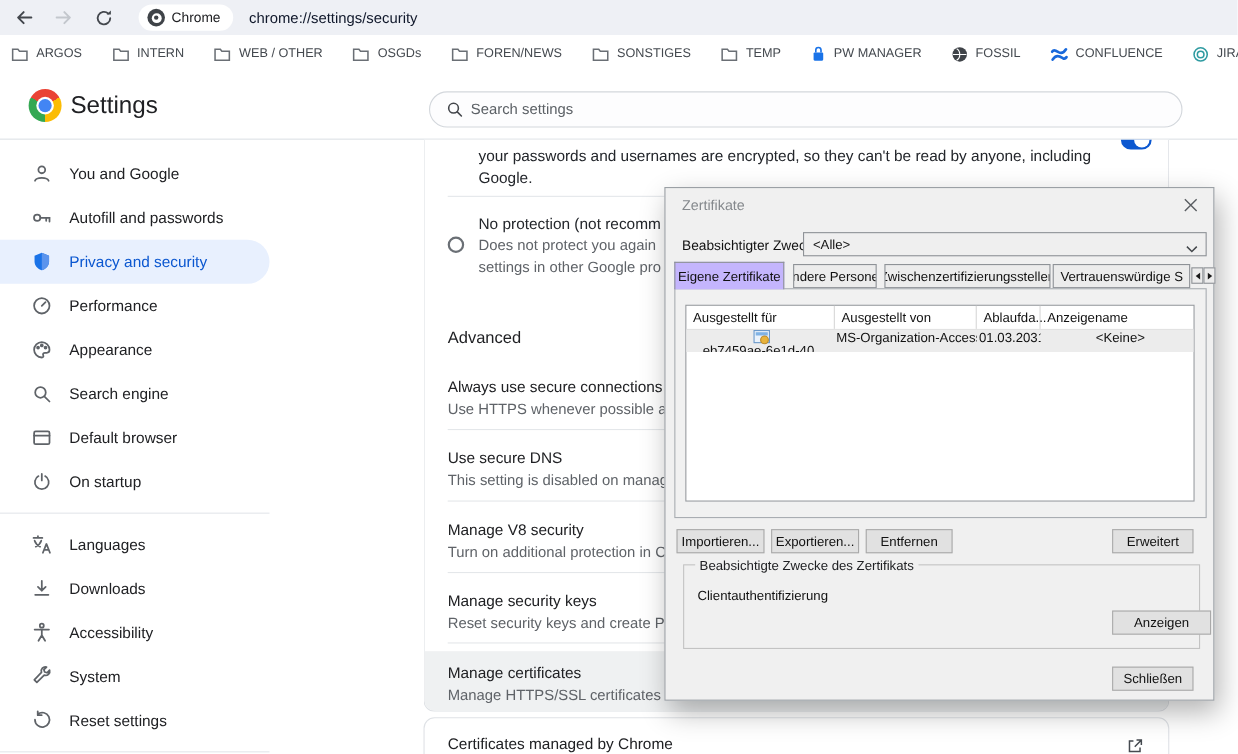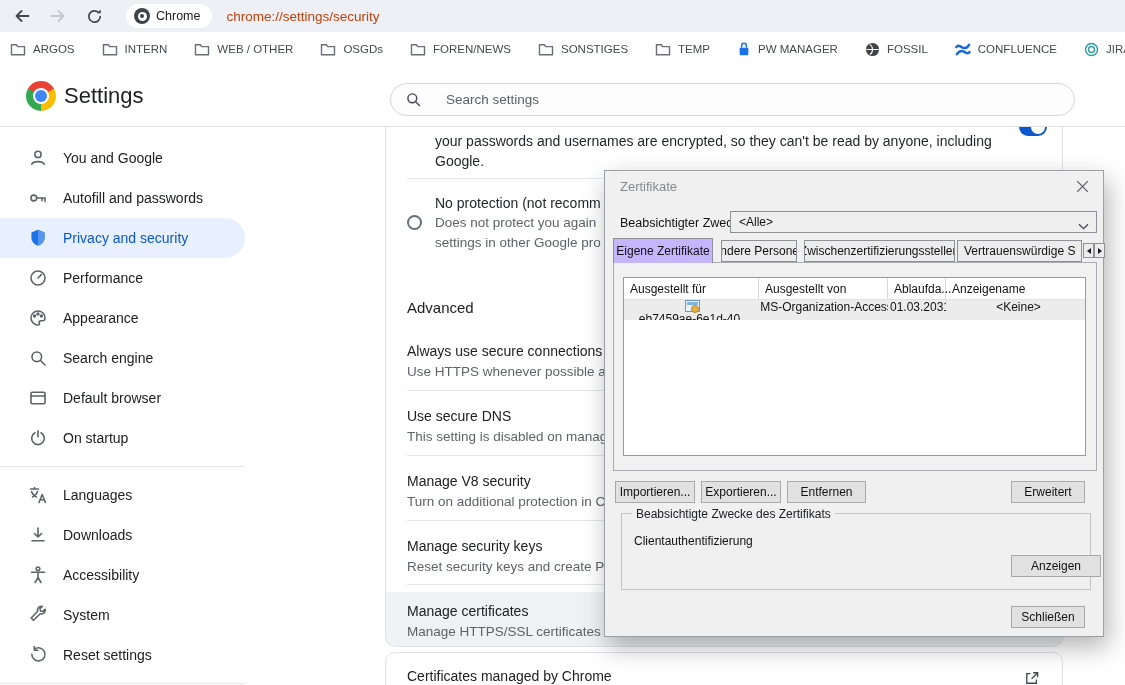--- a/index.html
+++ b/index.html
@@ -8,35 +8,35 @@
   .stage { position:absolute; inset:0; width:1125px; height:685px; }
 
   
   .toolbar { position:absolute; left:0; top:0; width:1125px; height:32px; background:#eef0f5; display:flex; align-items:center; }
   .navbtn { width:28px; height:28px; display:flex; align-items:center; justify-content:center; margin-left:8px; border-radius:50%; }
   .chip { margin-left:18px; height:24px; background:#fff; border-radius:12px; display:flex; align-items:center; gap:6px; padding:0 12px 0 8px; }
   .chip-logo { width:16px; height:16px; border-radius:50%; background:#3f4348; position:relative; }
   .chip-logo::before { content:""; position:absolute; inset:3.5px; border-radius:50%; background:#fff; }
   .chip-logo::after { content:""; position:absolute; inset:6px; border-radius:50%; background:#3f4348; }
   .chip-label { font-size:12.5px; color:#202124; }
-  .url { margin-left:14px; font-size:13.5px; color:#c2410c; }
+  .url { margin-left:14px; font-size:13.5px; color:#0f172a; }
 
   
   .bookmarks { position:absolute; left:0; top:32px; width:1125px; height:34px; background:#fff; display:flex; align-items:center; padding-left:10px; gap:27px; white-space:nowrap; }
   .bm { display:flex; align-items:center; gap:7px; font-size:11.5px; color:#44494f; flex:none; }
   .bm svg { flex:none; }
 
   
   .header { position:absolute; left:0; top:66px; width:1125px; height:60px; background:#fff; }
   .chrome-logo { position:absolute; left:26px; top:15px; width:30px; height:30px; border-radius:50%;
     background:conic-gradient(from -60deg,#ea4335 0 120deg,#fbbc04 0 240deg,#34a853 0 360deg); }
   .chrome-logo::before { content:""; position:absolute; inset:7px; background:#fff; border-radius:50%; }
   .chrome-logo::after { content:""; position:absolute; inset:9px; background:#4285f4; border-radius:50%; }
   .page-title { position:absolute; left:64px; top:17px; font-size:22px; font-weight:500; color:#202124; }
-  .search-pill { position:absolute; left:390px; top:17px; width:685px; height:33px; border:1px solid #d3d7dc; border-radius:17px; background:#fdfdfe; display:flex; align-items:center; padding-left:14px; gap:24px; }
+  .search-pill { position:absolute; left:390px; top:17px; width:685px; height:33px; border:1px solid #d3d7dc; border-radius:17px; background:#fdfdfe; display:flex; align-items:center; padding-left:14px; gap:6px; }
   .search-pill input { border:none; outline:none; background:transparent; font-size:13.5px; color:#202124; width:560px; font-family:"Liberation Sans",sans-serif; }
   .search-pill input::placeholder { color:#5c6166; }
   .hdr-divider { position:absolute; left:0; top:126px; width:1125px; height:1px; background:#dde1e5; }
 
   
   .sidebar { position:absolute; left:0; top:127px; width:245px; padding-top:11px; }
   .side-item { height:40px; display:flex; align-items:center; padding-left:28px; gap:15px; font-size:14px; font-weight:500; color:#202124; cursor:pointer; }
   .side-item svg { flex:none; }
   .side-item.selected { background:#e8f0fe; border-radius:0 20px 20px 0; color:#0b57d0; }
   .side-divider { height:1px; background:#e3e6ea; margin:8px 0; }

